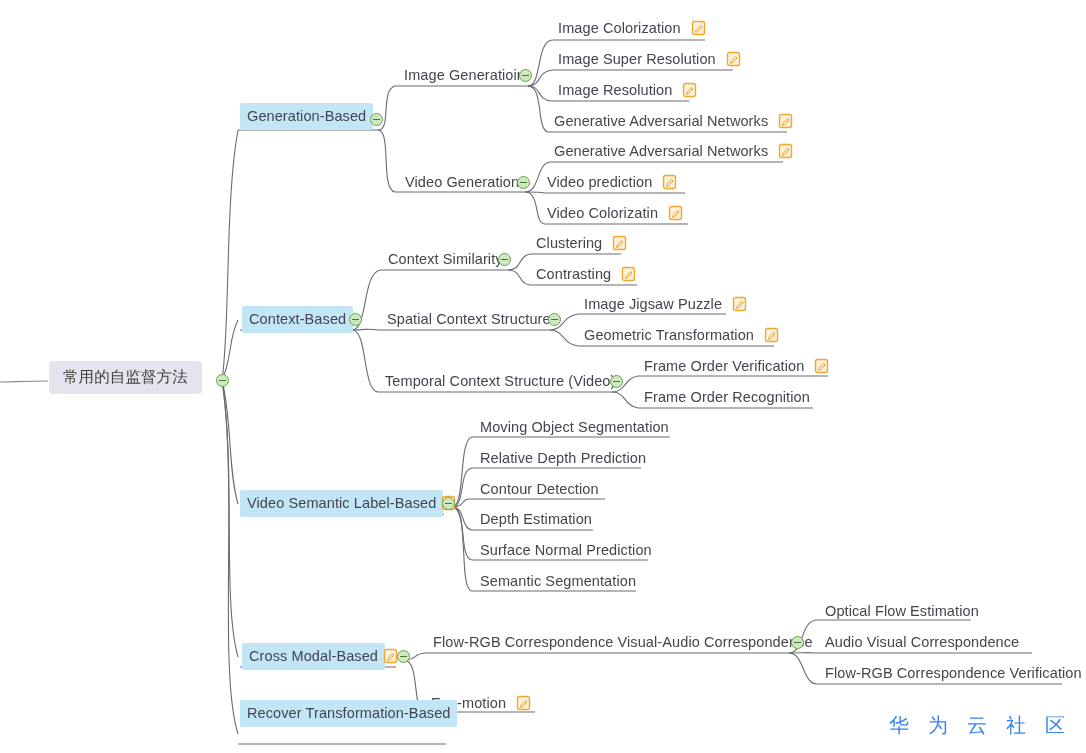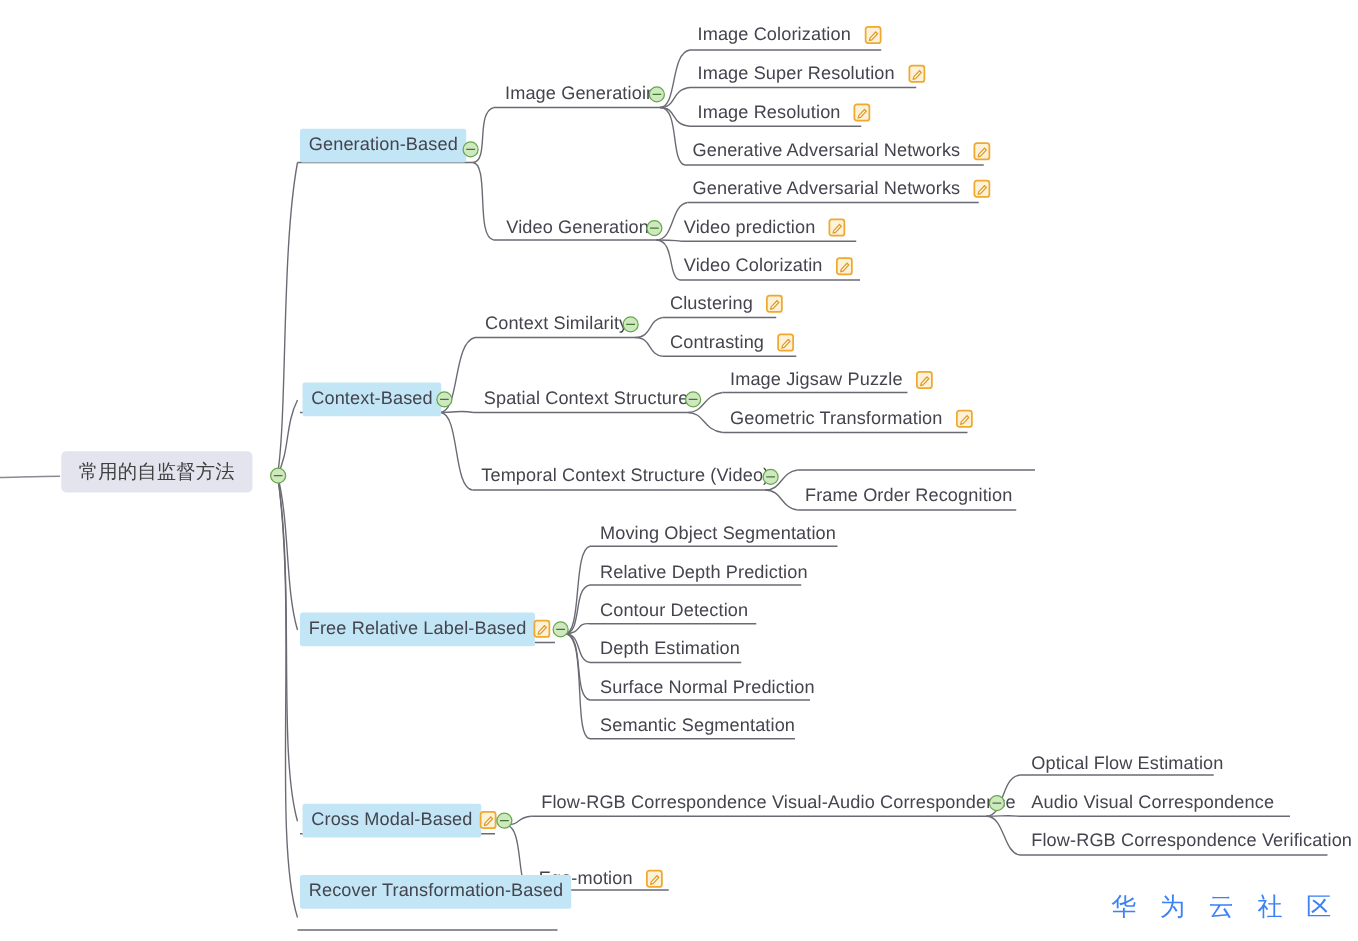--- a/index.html
+++ b/index.html
@@ -339,27 +339,36 @@
           <path d="M5 10.5 L9.6 5.6 L11 7 L6.4 11.9 L4.6 12.3 Z" fill="#fff" stroke="#e09a24" stroke-width="1"></path>
         </svg>
     </span>
   </div>
 
   <div class="node lvl2" style="left:380px; top:370px;">
     <span class="label">Temporal Context Structure (Video)</span>
   </div>
   <div class="toggle" style="left:610px; top:375px;"></div>
 
+  <div class="node lvl3" style="left:639px; top:355px;">
+    <span class="label">Frame Order Verification</span>
+    <span class="note-icon">
+      <svg width="15" height="16" viewBox="0 0 15 16">
+          <rect x="1.5" y="1.5" width="12" height="13" rx="2" fill="#fdf1d8" stroke="#efa830" stroke-width="1.4"></rect>
+          <path d="M5 10.5 L9.6 5.6 L11 7 L6.4 11.9 L4.6 12.3 Z" fill="#fff" stroke="#e09a24" stroke-width="1"></path>
+        </svg>
+    </span>
+  </div>
 
   <div class="node lvl3" style="left:639px; top:386px;">
     <span class="label">Frame Order Recognition</span>
   </div>
 
   <div class="node lvl1" style="left:240px; top:492px;">
-    <span class="label">Free Relative Label-Based</span>
+    <span class="label">Video Semantic Label-Based</span>
     <span class="note-icon" style="margin-left:-2px;">
       <svg width="15" height="16" viewBox="0 0 15 16">
           <rect x="1.5" y="1.5" width="12" height="13" rx="2" fill="#fdf1d8" stroke="#efa830" stroke-width="1.4"></rect>
           <path d="M5 10.5 L9.6 5.6 L11 7 L6.4 11.9 L4.6 12.3 Z" fill="#fff" stroke="#e09a24" stroke-width="1"></path>
         </svg>
     </span>
   </div>
   <div class="toggle" style="left:442px; top:497px;"></div>
 
   <div class="node lvl2" style="left:475px; top:416px;">

